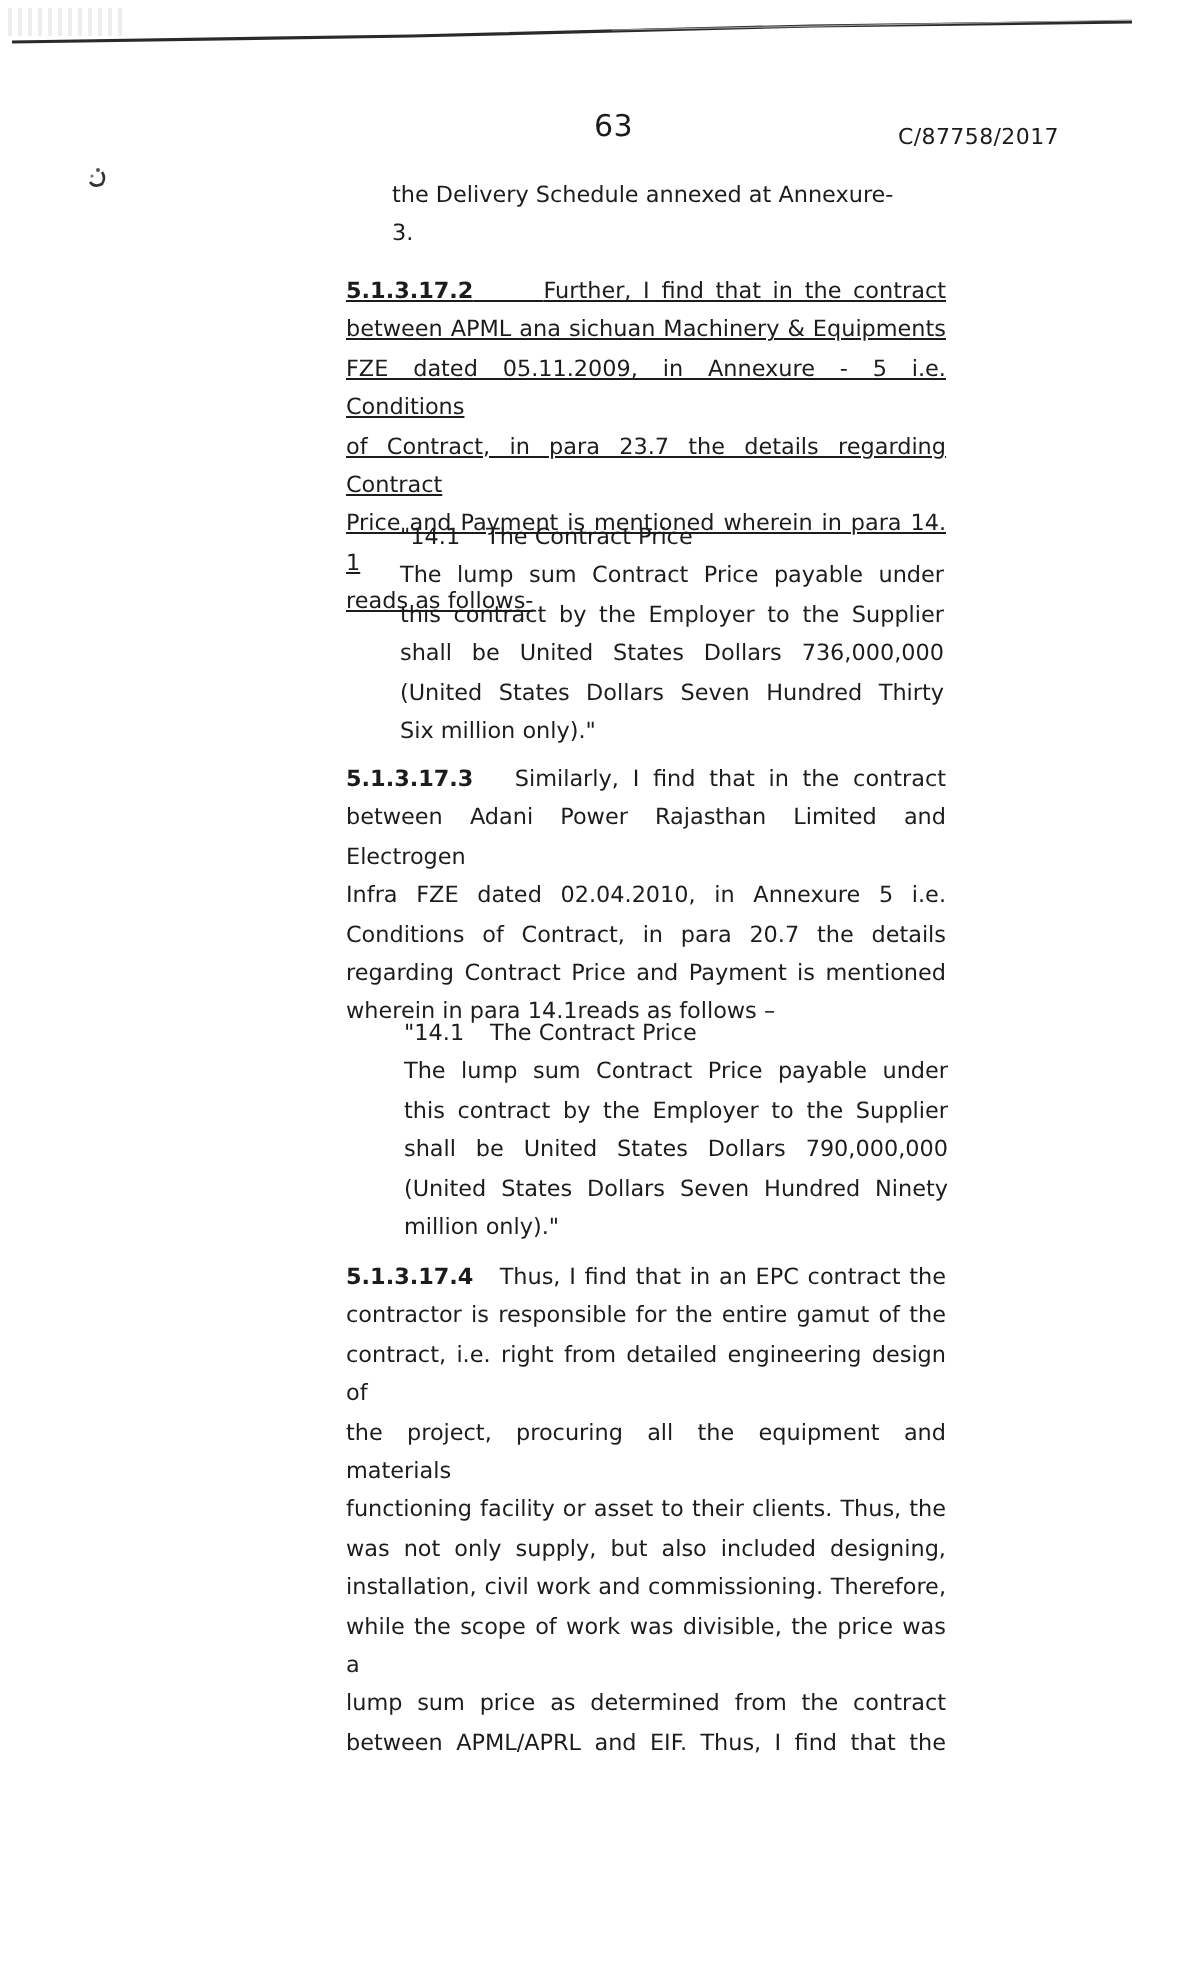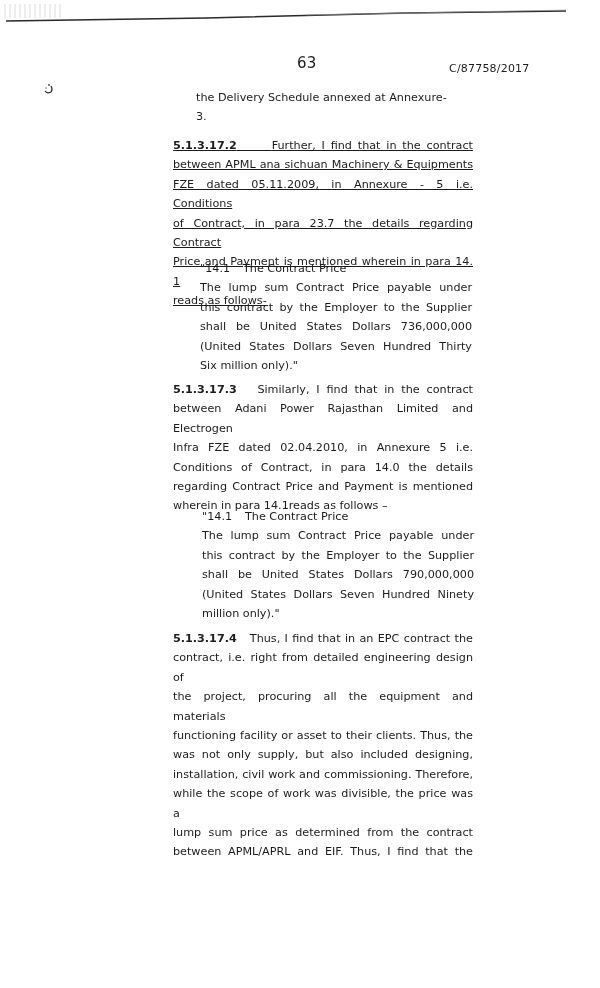--- a/index.html
+++ b/index.html
@@ -84,36 +84,37 @@
     <span class="line just">this contract by the Employer to the Supplier</span>
     <span class="line just">shall be United States Dollars 736,000,000</span>
     <span class="line just">(United States Dollars Seven Hundred Thirty</span>
     <span class="line">Six million only)."</span>
   </div>
 
   <div class="p3">
     <span class="line just"><span class="para-num">5.1.3.17.3</span>&nbsp;&nbsp;&nbsp;<span>Similarly, I find that in the contract</span></span>
     <span class="line just">between Adani Power Rajasthan Limited and Electrogen</span>
     <span class="line just">Infra FZE dated 02.04.2010, in Annexure 5 i.e.</span>
-    <span class="line just">Conditions of Contract, in para 14.0 the details</span>
+    <span class="line just">Conditions of Contract, in para 20.7 the details</span>
     <span class="line just">regarding Contract Price and Payment is mentioned</span>
     <span class="line">wherein in para 14.1reads as follows –</span>
   </div>
 
   <div class="quote2">
     <span class="line"><span class="q-title-num">"14.1</span><span>The Contract Price</span></span>
     <span class="line just">The lump sum Contract Price payable under</span>
     <span class="line just">this contract by the Employer to the Supplier</span>
     <span class="line just">shall be United States Dollars 790,000,000</span>
     <span class="line just">(United States Dollars Seven Hundred Ninety</span>
     <span class="line">million only)."</span>
   </div>
 
   <div class="p4">
     <span class="line just"><span class="para-num">5.1.3.17.4</span>&nbsp;&nbsp;&nbsp;<span>Thus, I find that in an EPC contract the</span></span>
+    <span class="line just">contractor is responsible for the entire gamut of the</span>
     <span class="line just">contract, i.e. right from detailed engineering design of</span>
     <span class="line just">the project, procuring all the equipment and materials</span>
     <span class="line just">functioning facility or asset to their clients. Thus, the</span>
     <span class="line just">was not only supply, but also included designing,</span>
     <span class="line just">installation, civil work and commissioning. Therefore,</span>
     <span class="line just">while the scope of work was divisible, the price was a</span>
     <span class="line just">lump sum price as determined from the contract</span>
     <span class="line just">between APML/APRL and EIF. Thus, I find that the</span>
   </div>
 

